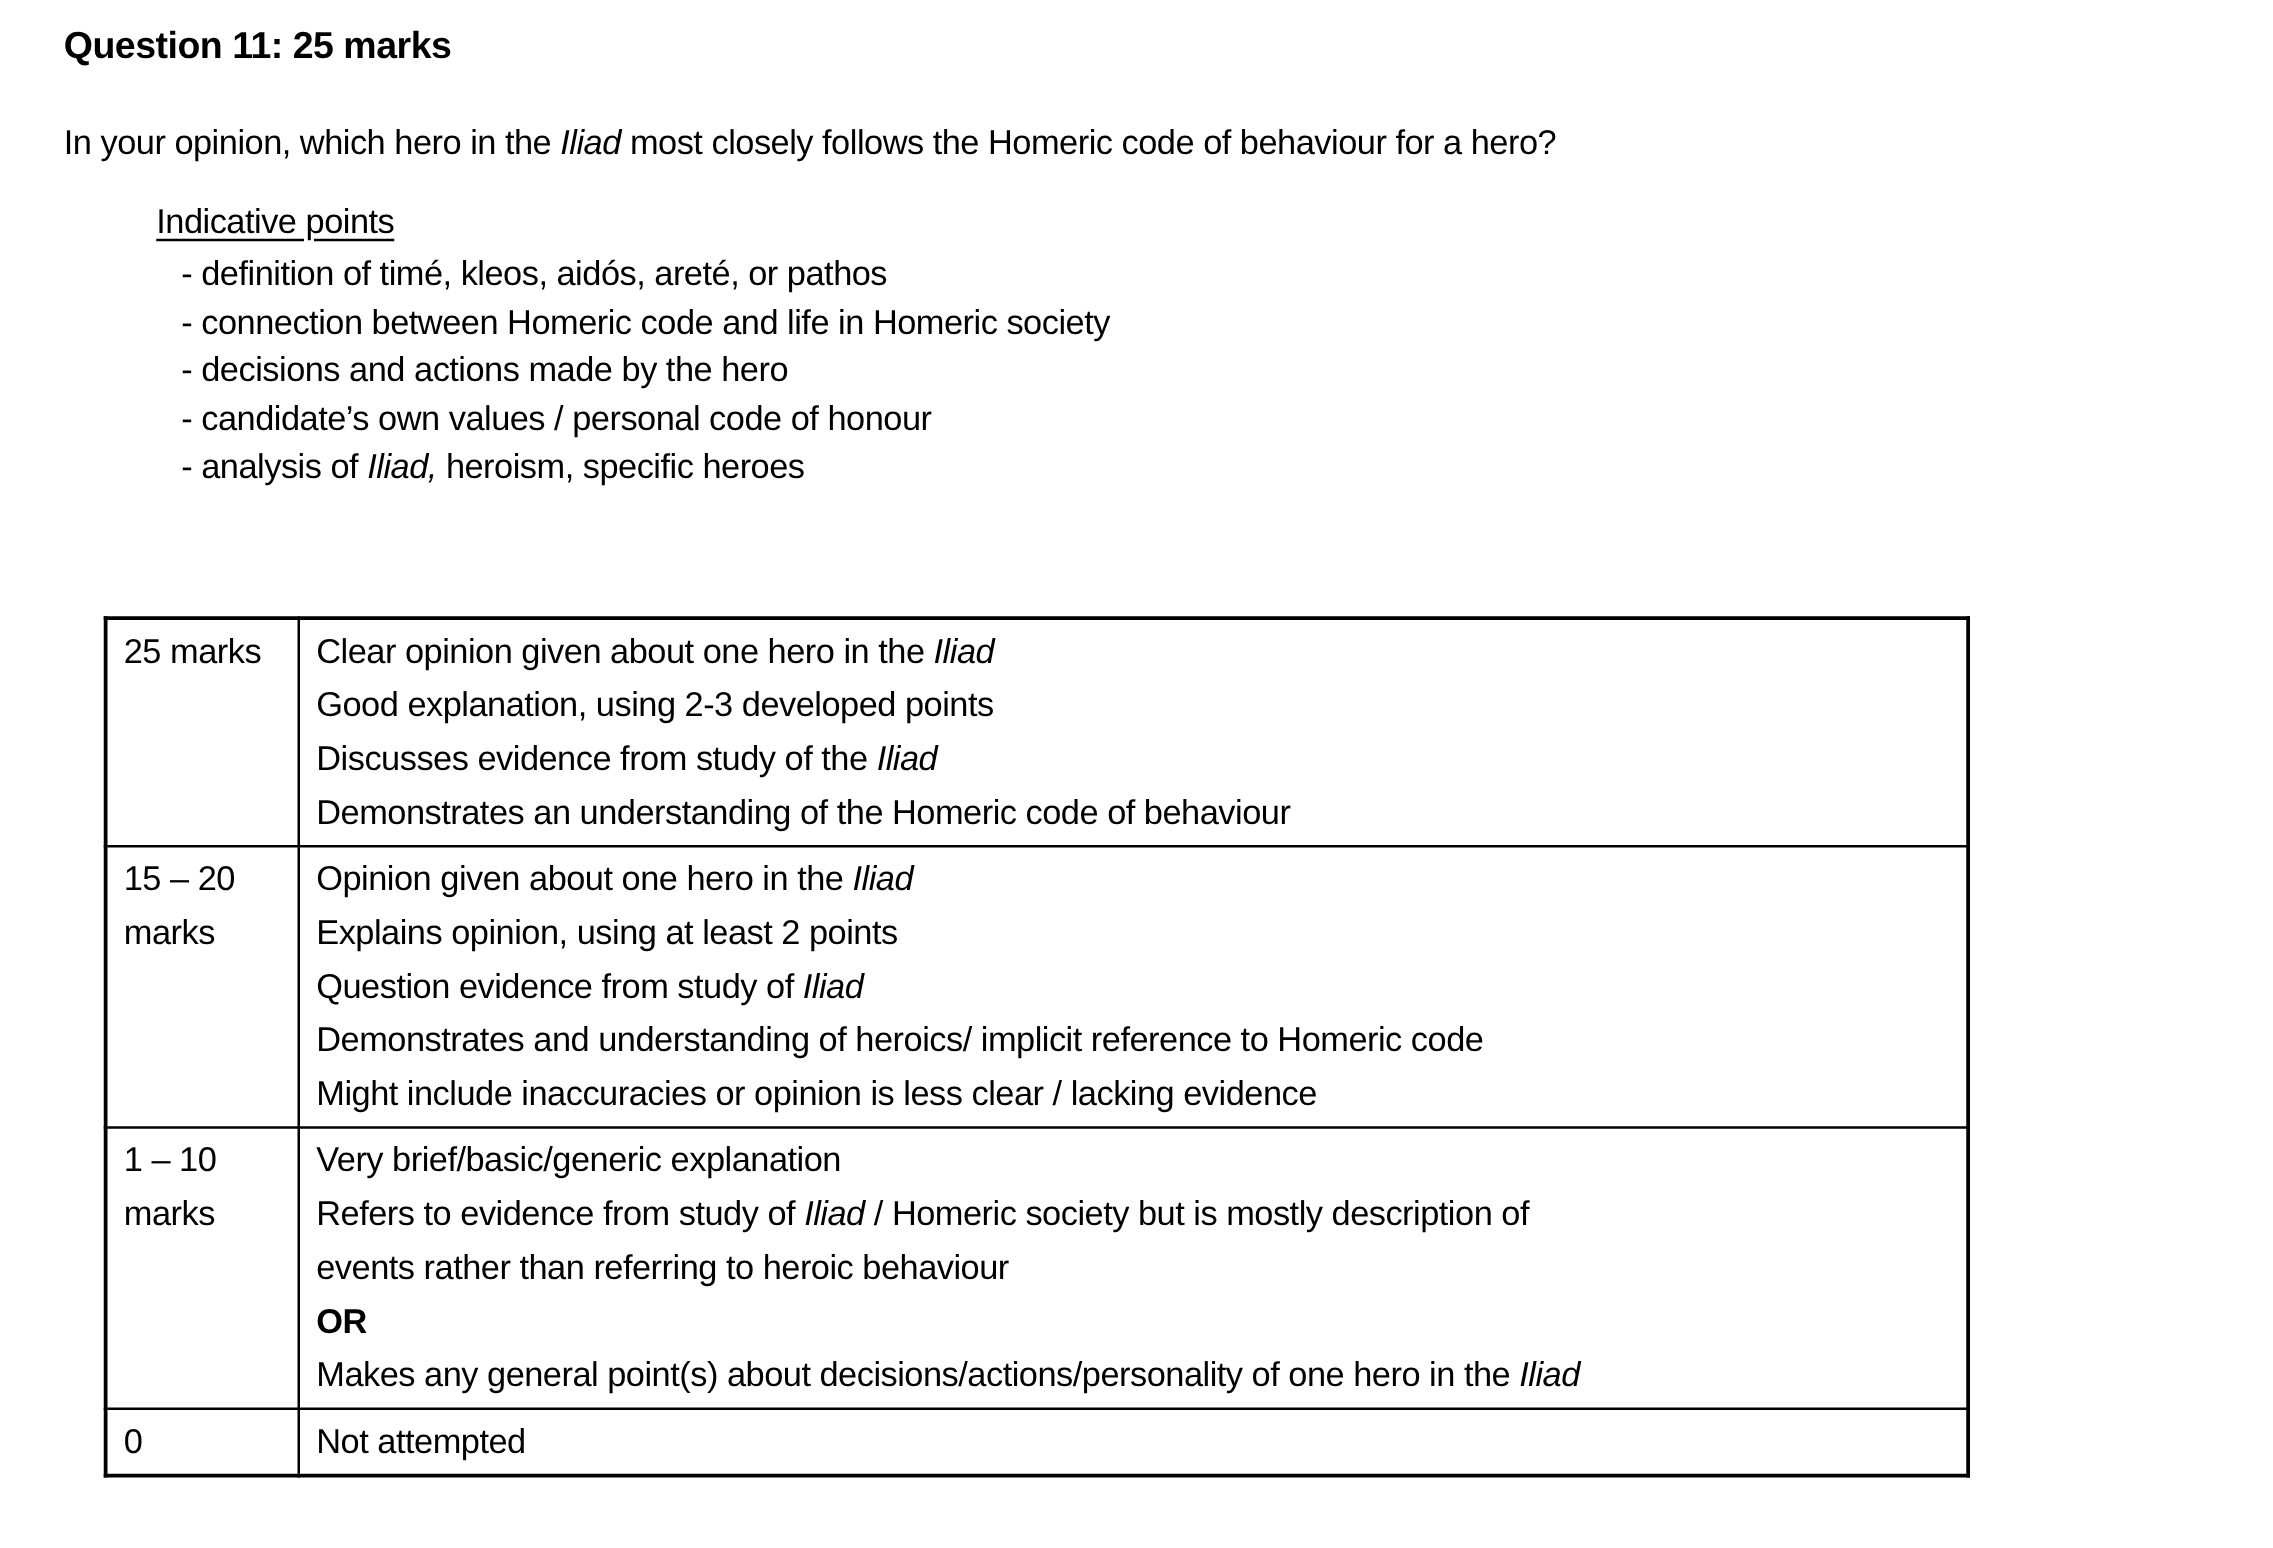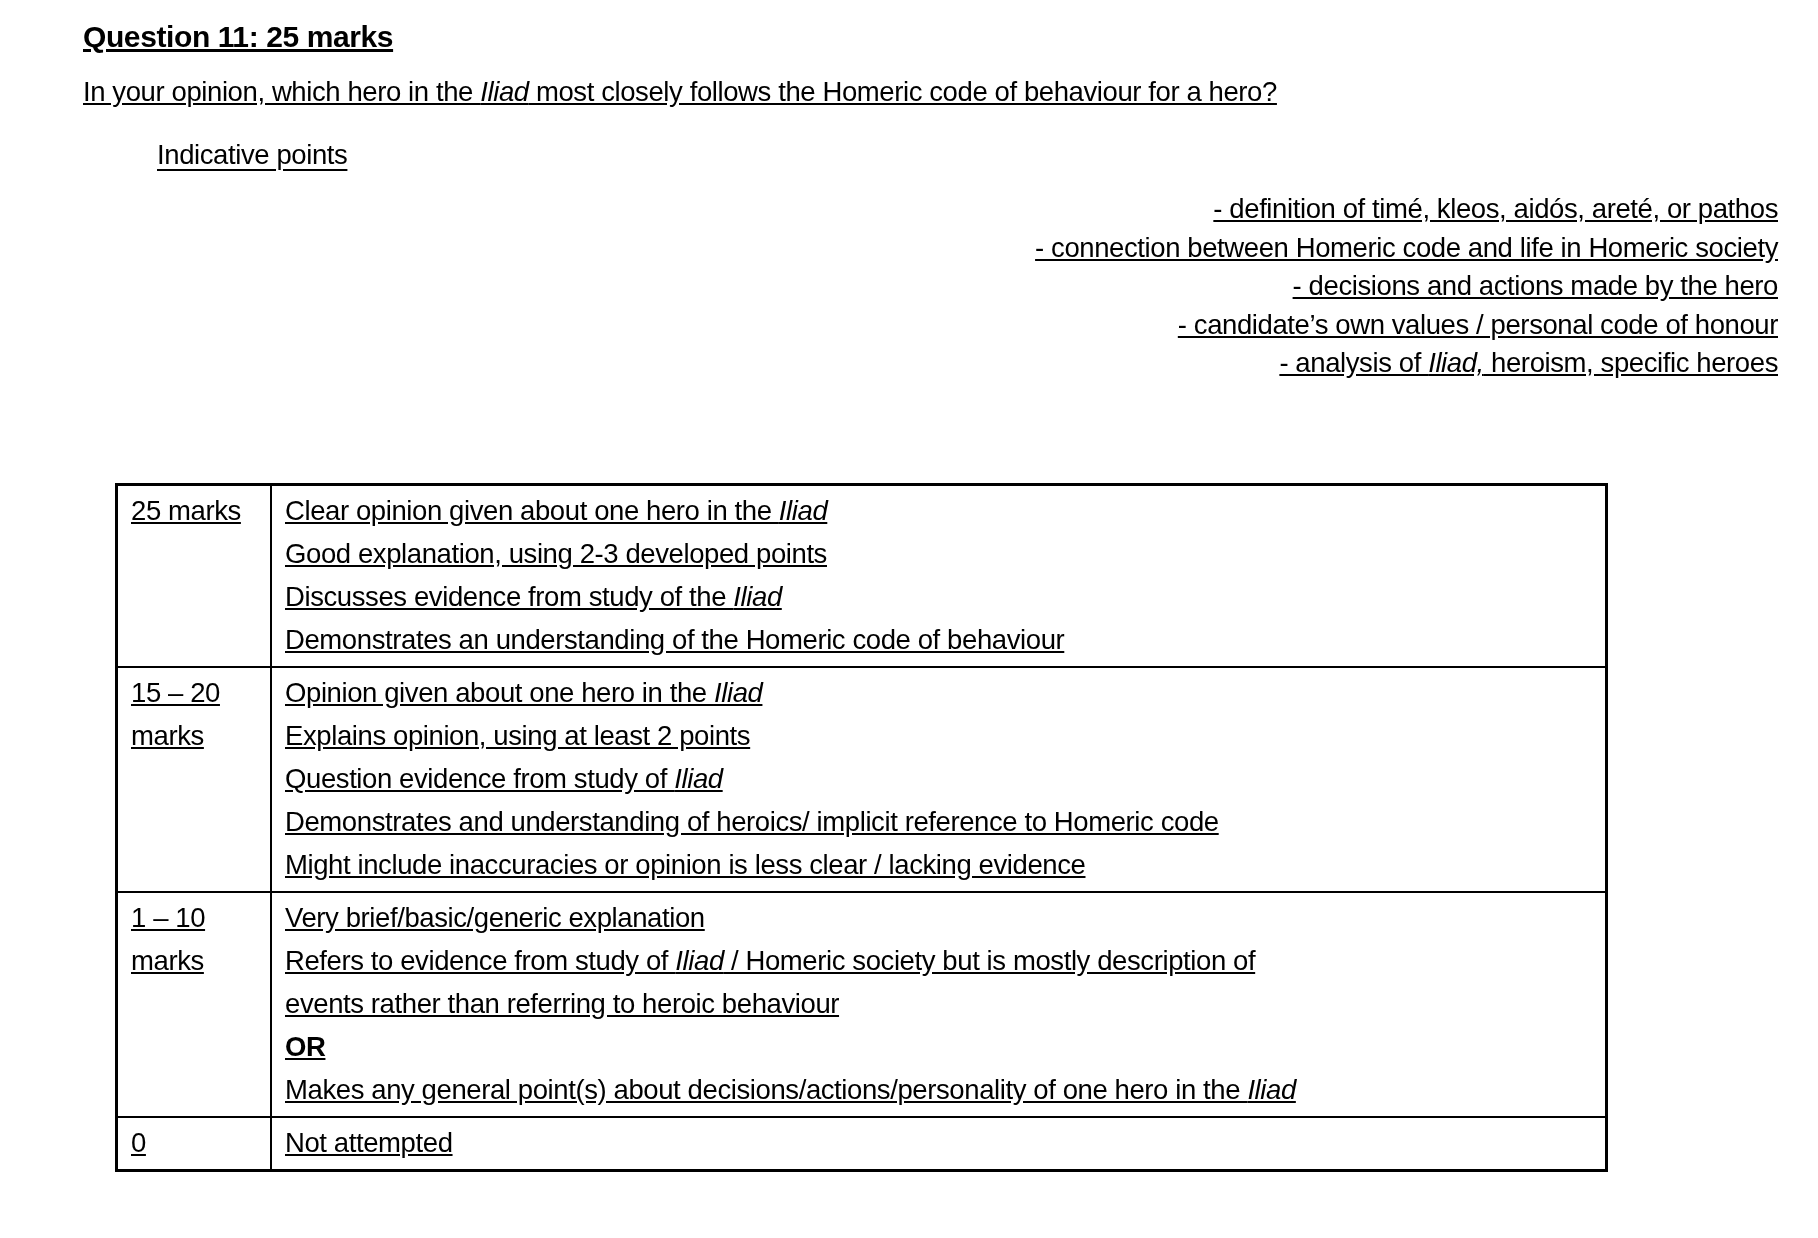--- a/index.html
+++ b/index.html
@@ -10,47 +10,46 @@
     height: 1238px;
     overflow: hidden;
     font-family: "Liberation Sans", sans-serif;
     color: #000000;
     letter-spacing: -0.4px;
   }
   .page {
     box-sizing: border-box;
     width: 1818px;
     height: 1238px;
-    padding: 20px 40px 0 83px;
-    text-decoration: underline;
+    padding: 20px 40px 0 51px;
   }
   .doc-title {
     font-size: 30px;
     font-weight: bold;
     line-height: 34px;
   }
   .question-para {
-    margin-top: 18px;
+    margin-top: 40px;
     font-size: 27.5px;
     line-height: 40px;
   }
   .q-line { white-space: nowrap; }
   .indicative {
     margin-top: 24px;
     margin-left: 74px;
     font-size: 27.5px;
   }
   .ind-heading {
     display: inline-block;
     text-decoration: underline;
     text-underline-offset: 5px;
     line-height: 38px;
     text-align: center;
   }
-  .ind-points { margin-top: 16px; text-align: right; }
+  .ind-points { margin-top: 4px; }
   .ind-line {
     margin-left: 20px;
     line-height: 38.5px;
     white-space: nowrap;
   }
   table.rubric {
     border-collapse: collapse;
     margin-top: 100px;
     margin-left: 32px;
     width: 1493px;

